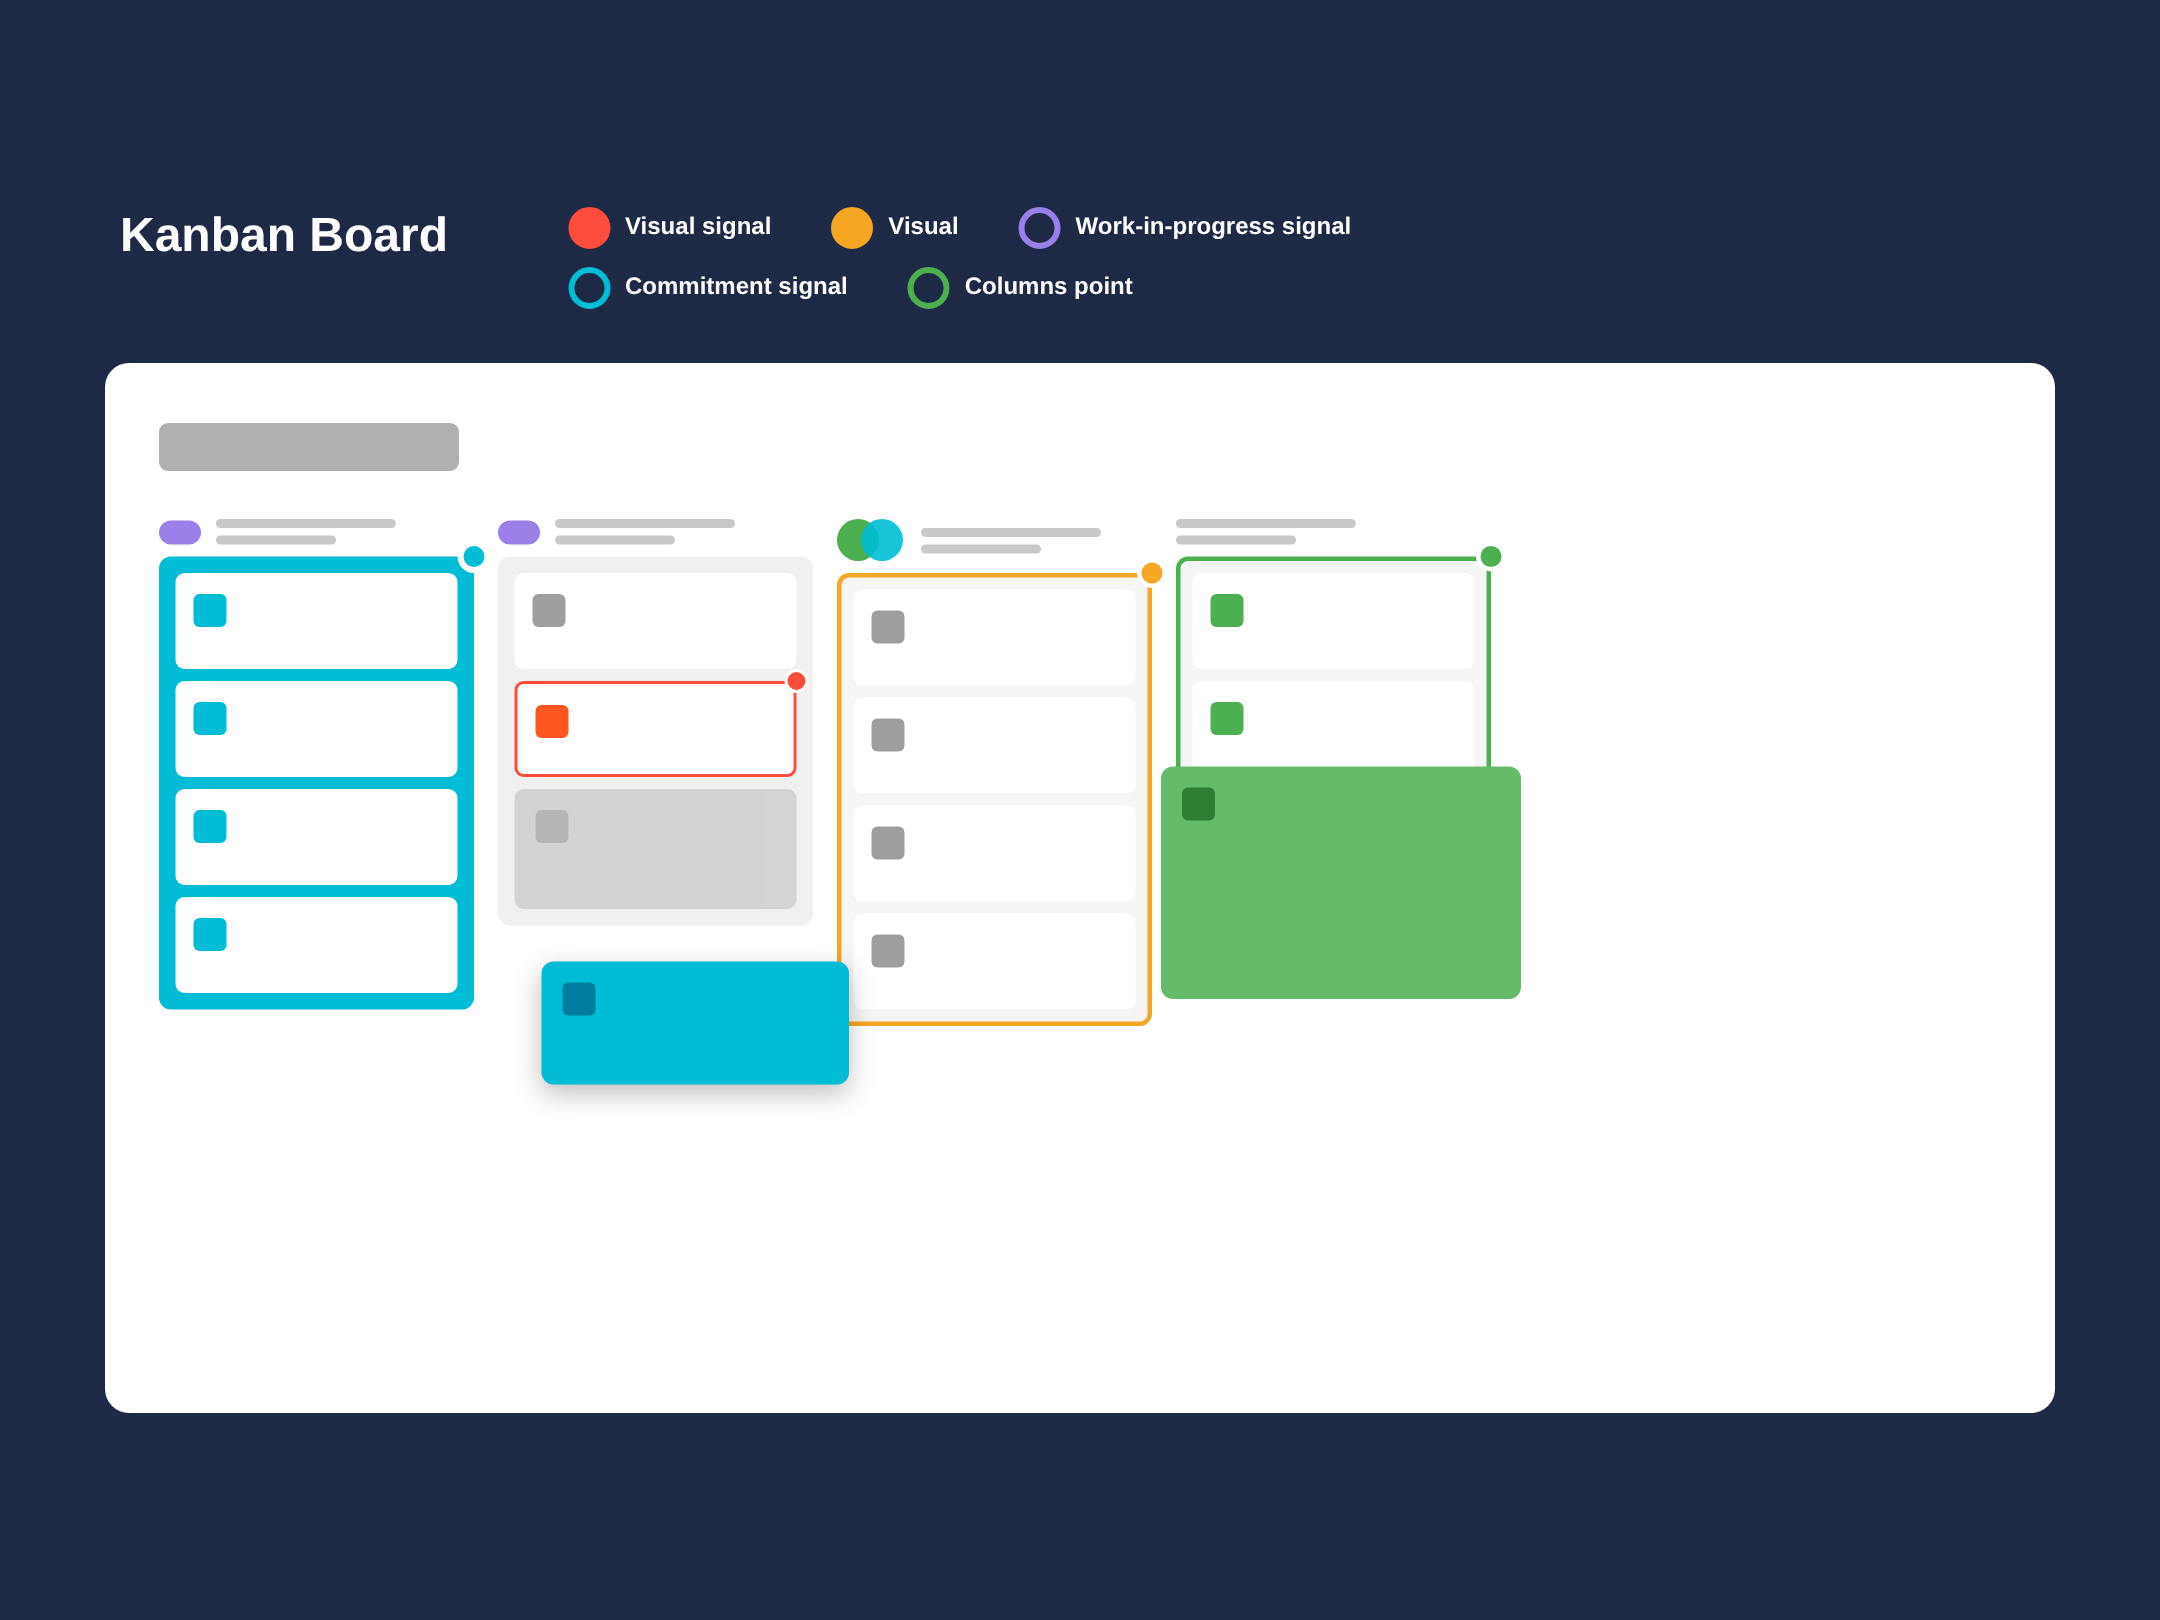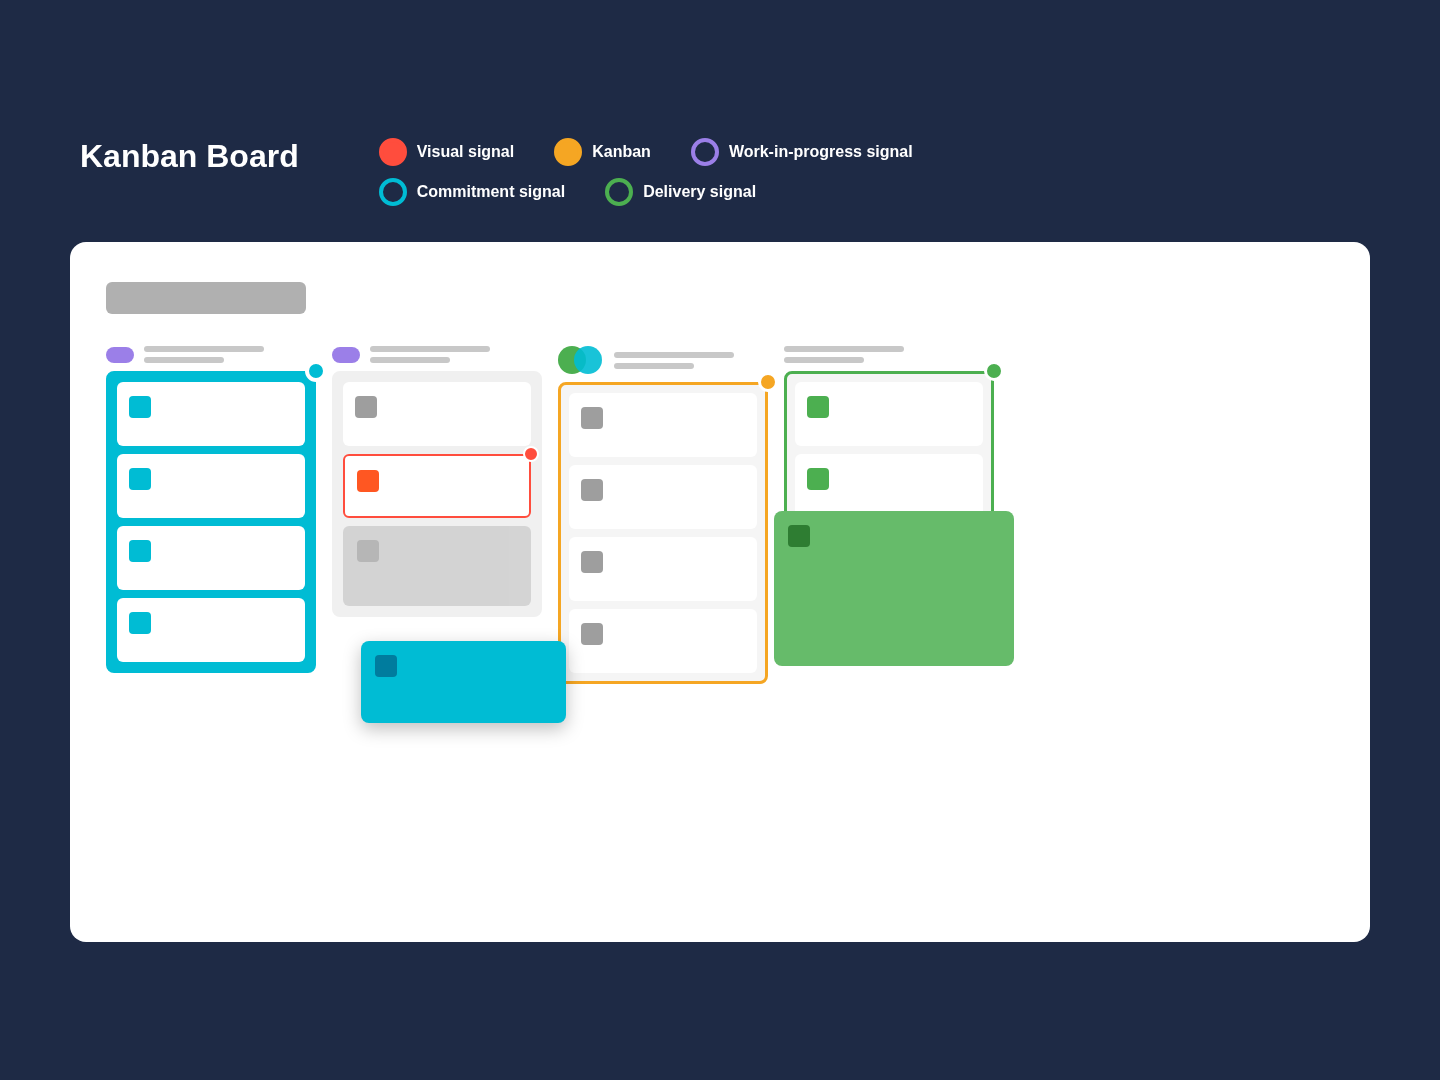--- a/index.html
+++ b/index.html
@@ -309,38 +309,38 @@
     <div class="legend">
       <div class="legend-row">
 
         <div class="legend-item">
           <div class="legend-dot dot-visual-signal"></div>
           <span class="legend-label">Visual signal</span>
         </div>
 
         <div class="legend-item">
           <div class="legend-dot dot-columns"></div>
-          <span class="legend-label">Kanban</span>
+          <span class="legend-label">Visual</span>
         </div>
 
         <div class="legend-item">
           <div class="legend-dot dot-wip"></div>
           <span class="legend-label">Work-in-progress signal</span>
         </div>
       </div>
       <div class="legend-row">
 
         <div class="legend-item">
           <div class="legend-dot dot-commitment"></div>
           <span class="legend-label">Commitment signal</span>
         </div>
 
         <div class="legend-item">
           <div class="legend-dot dot-delivery"></div>
-          <span class="legend-label">Delivery signal</span>
+          <span class="legend-label">Columns point</span>
         </div>
       </div>
     </div>
   </div>
 
   <div class="board-container">
 
     <div class="search-bar"></div>
 
     <div class="kanban-board" style="position:relative;">

